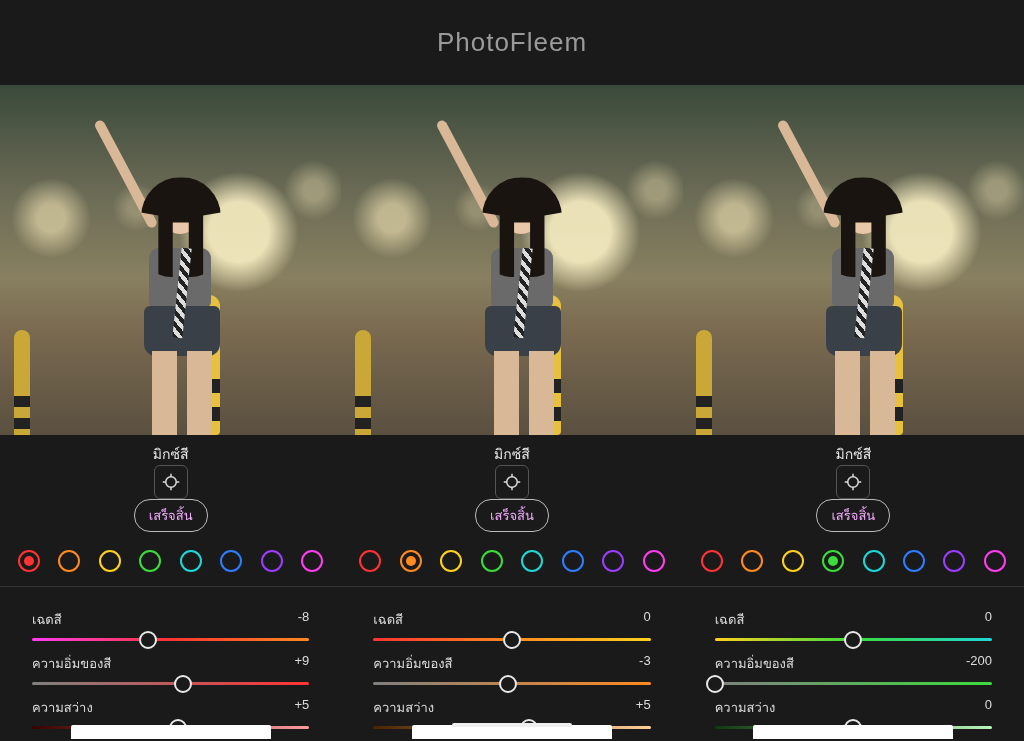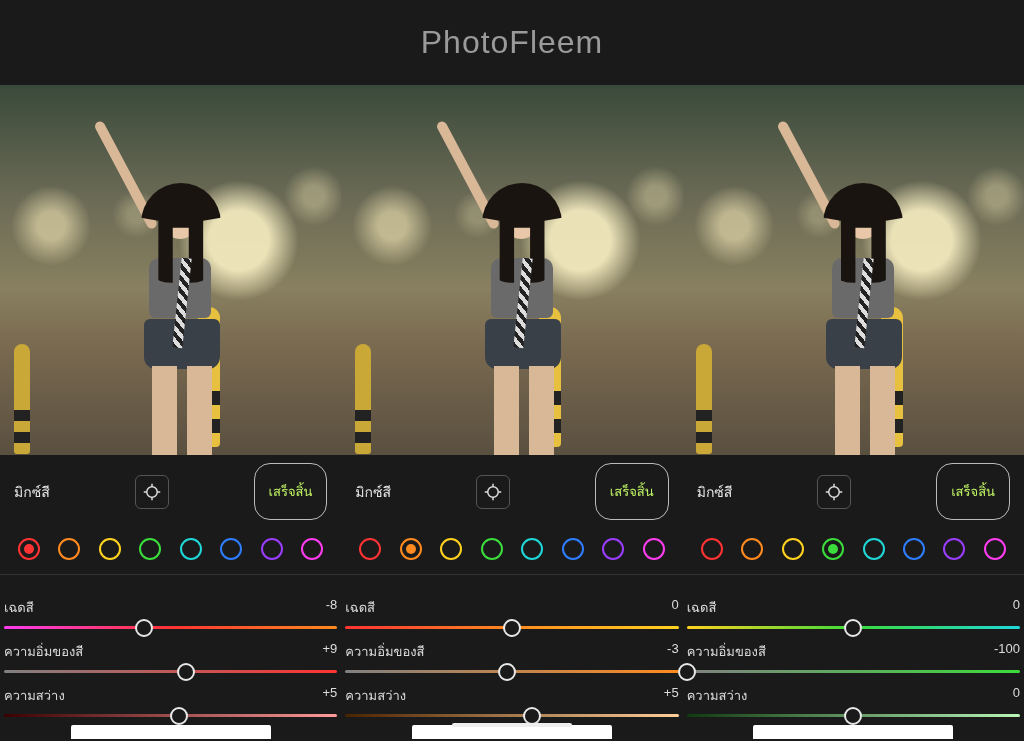--- a/index.html
+++ b/index.html
@@ -14,21 +14,21 @@
   .header {
     width: 100%;
     height: 85px;
     display: flex;
     align-items: center;
     justify-content: center;
     background: #1a1a1a;
   }
   .header-title {
     color: #9a9a9a;
-    font-size: 32px;
+    font-size: 26px;
     font-weight: 400;
     letter-spacing: 1px;
   }
   .panels {
     display: flex;
     width: 100%;
     height: 656px;
   }
   .panel {
     flex: 1;
@@ -159,42 +159,43 @@
   }
 
   
   .toolbar {
     background: rgba(26,26,26,0.0);
     padding: 10px 14px 4px;
     display: flex;
     align-items: center;
     justify-content: space-between;
     margin-top: -2px;
+    flex-direction: column;
   }
   .toolbar-left {
     font-size: 14px;
     color: #e6e6e6;
   }
   .target-btn {
     width: 34px;
     height: 34px;
     border: 1px solid #555;
     border-radius: 6px;
     background: #1a1a1a;
     display: flex;
     align-items: center;
     justify-content: center;
   }
   .target-btn svg { width: 18px; height: 18px; }
   .done-btn {
     border: 1.5px solid #bbb;
     border-radius: 16px;
-    padding: 17px 14px;
+    padding: 5px 14px;
     font-size: 13px;
-    color: #bef264;
+    color: #f0abfc;
     background: transparent;
   }
 
   .swatches {
     display: flex;
     justify-content: space-between;
     padding: 14px 18px 10px;
     gap: 6px;
   }
   .swatch {
@@ -214,21 +215,21 @@
     transform: translate(-50%, -50%);
     background: currentColor;
   }
   .divider {
     height: 1px;
     background: #333;
     margin: 4px 0 6px;
   }
 
   .sliders {
-    padding: 4px 4px 6px;
+    padding: 4px 32px 6px;
   }
   .slider-row {
     margin: 12px 0 6px;
   }
   .slider-head {
     display: flex;
     justify-content: space-between;
     font-size: 13px;
     color: #dcdcdc;
     margin-bottom: 8px;
@@ -466,21 +467,21 @@
             <span>เฉดสี</span>
             <span>0</span>
           </div>
           <div class="slider-track" style="background: linear-gradient(90deg, rgb(255, 210, 31), rgb(59, 220, 59), rgb(31, 215, 215));">
             <div class="slider-thumb" style="left: 50%;"></div>
           </div>
         </div>
         <div class="slider-row">
           <div class="slider-head">
             <span>ความอิ่มของสี</span>
-            <span>-100</span>
+            <span>-200</span>
           </div>
           <div class="slider-track" style="background: linear-gradient(90deg, rgb(128, 128, 128), rgb(59, 220, 59));">
             <div class="slider-thumb" style="left: 0%;"></div>
           </div>
         </div>
         <div class="slider-row">
           <div class="slider-head">
             <span>ความสว่าง</span>
             <span>0</span>
           </div>

